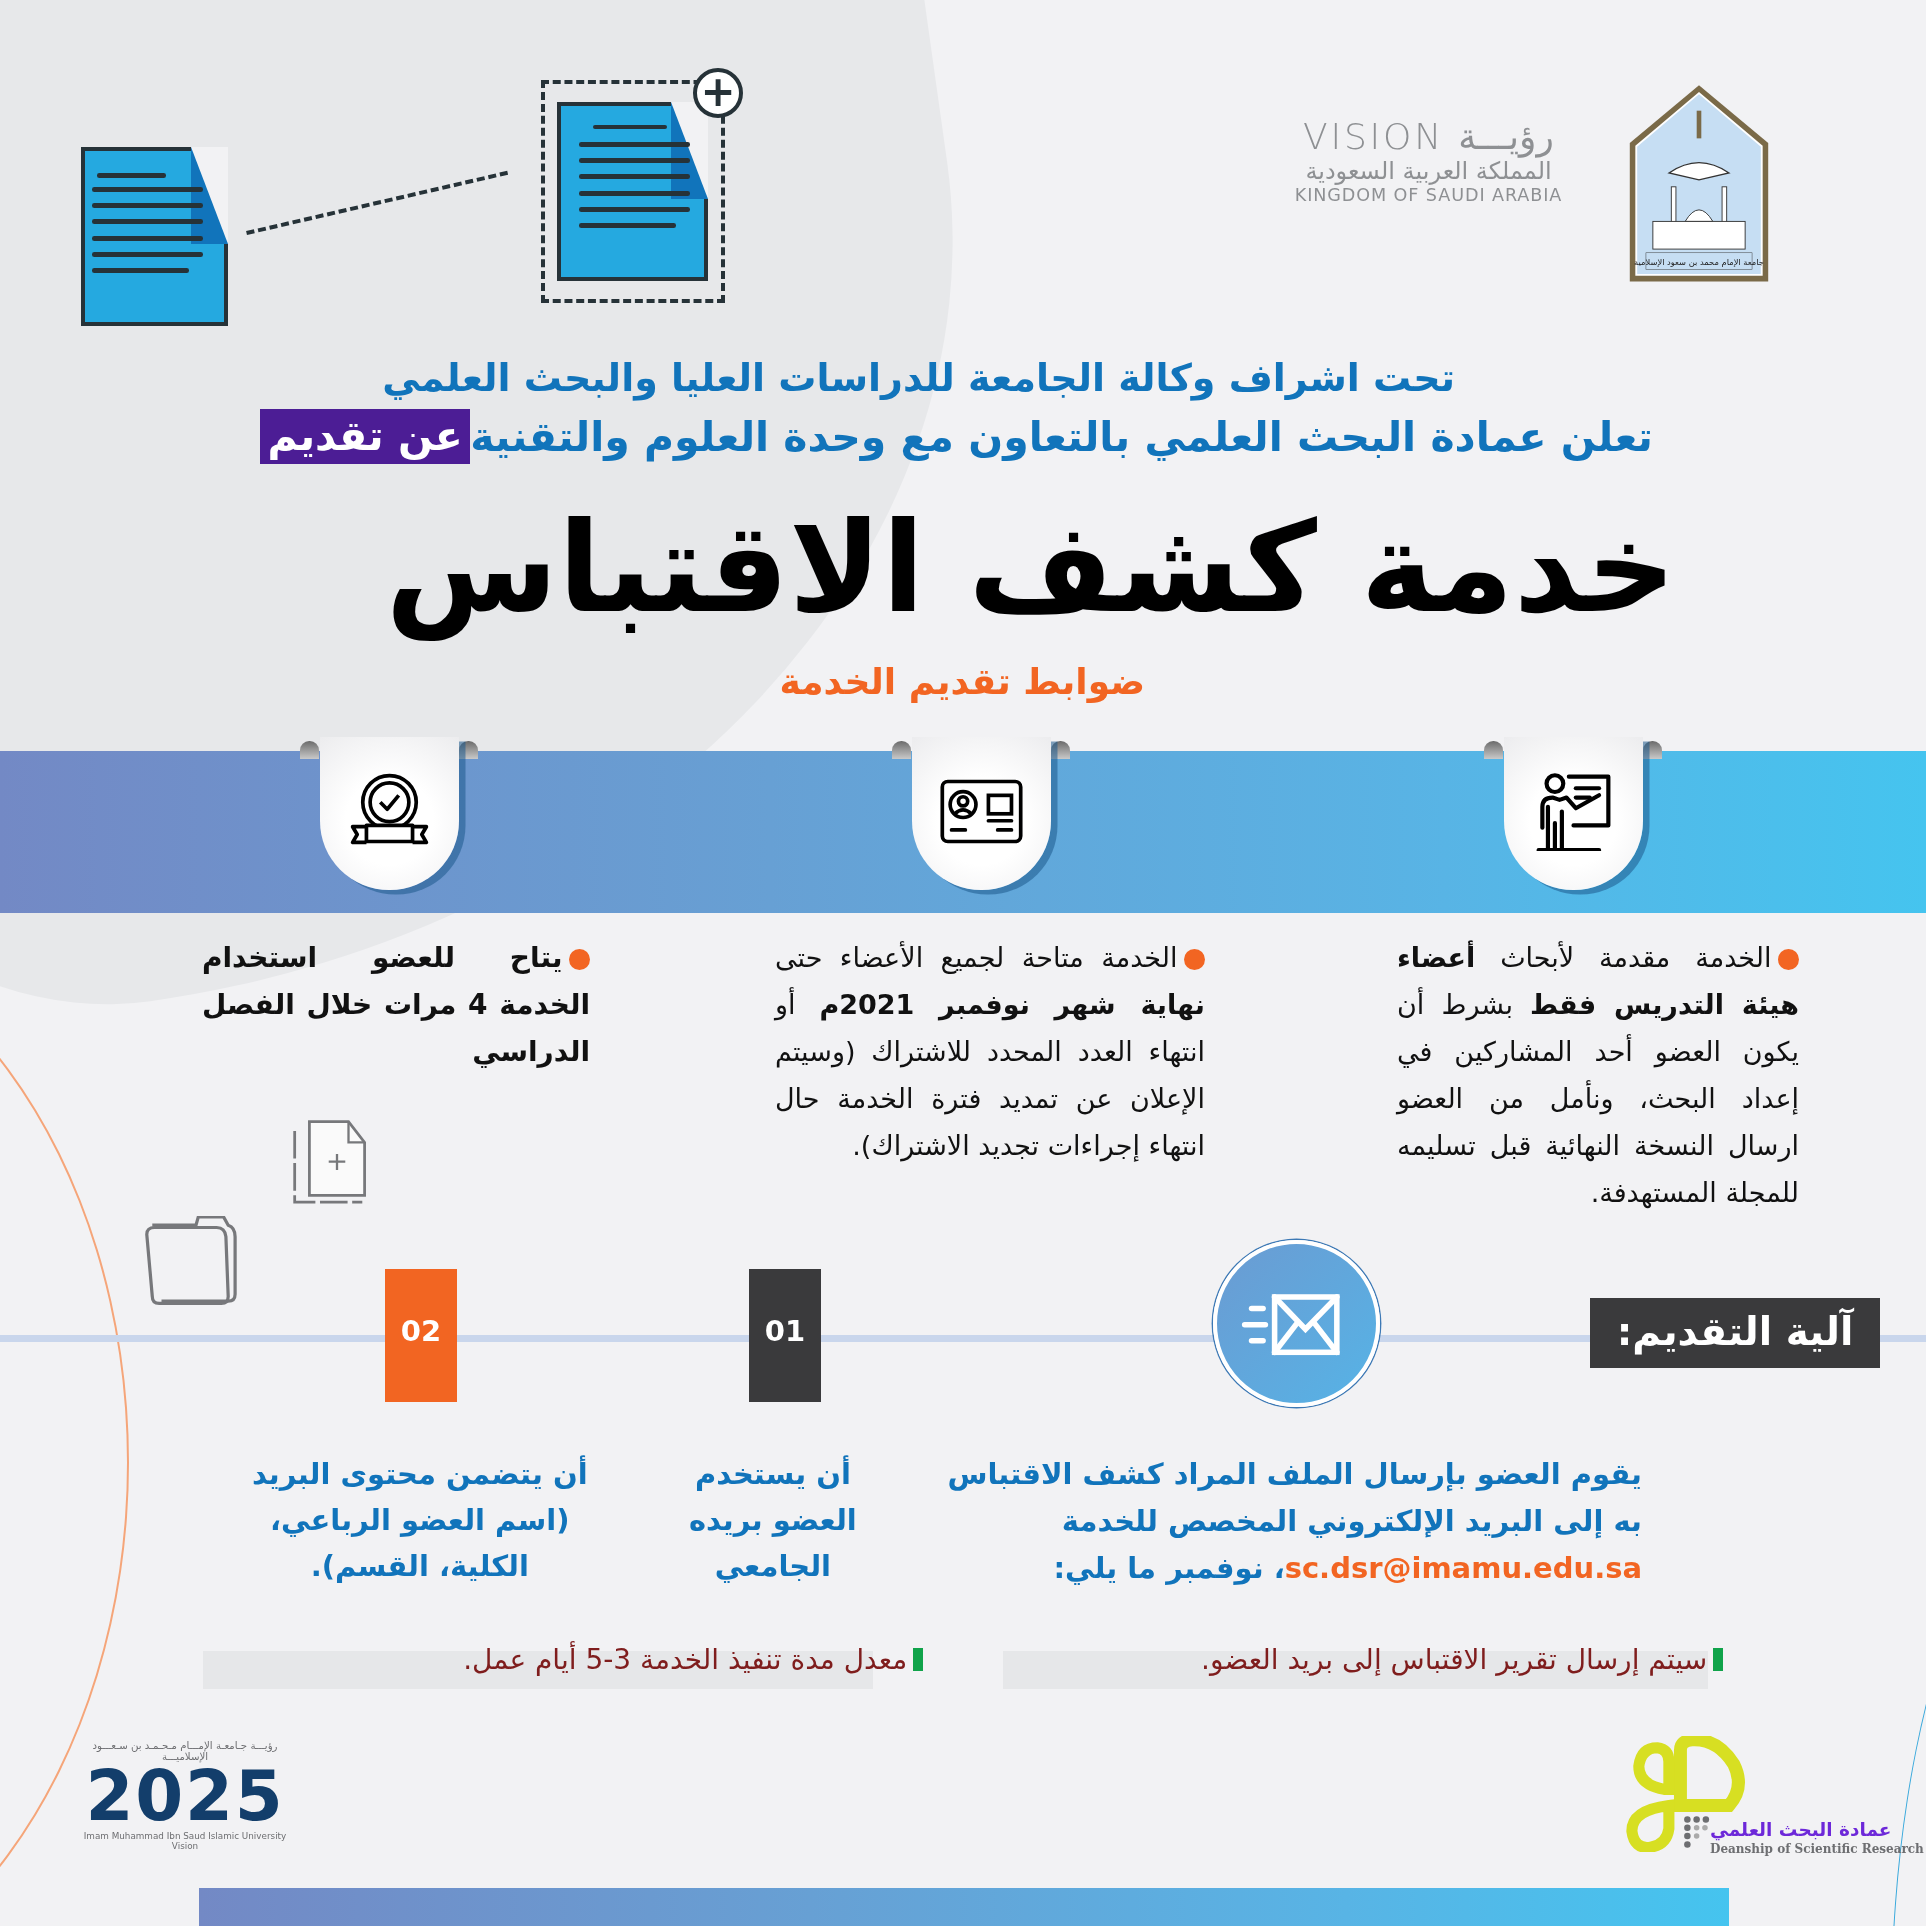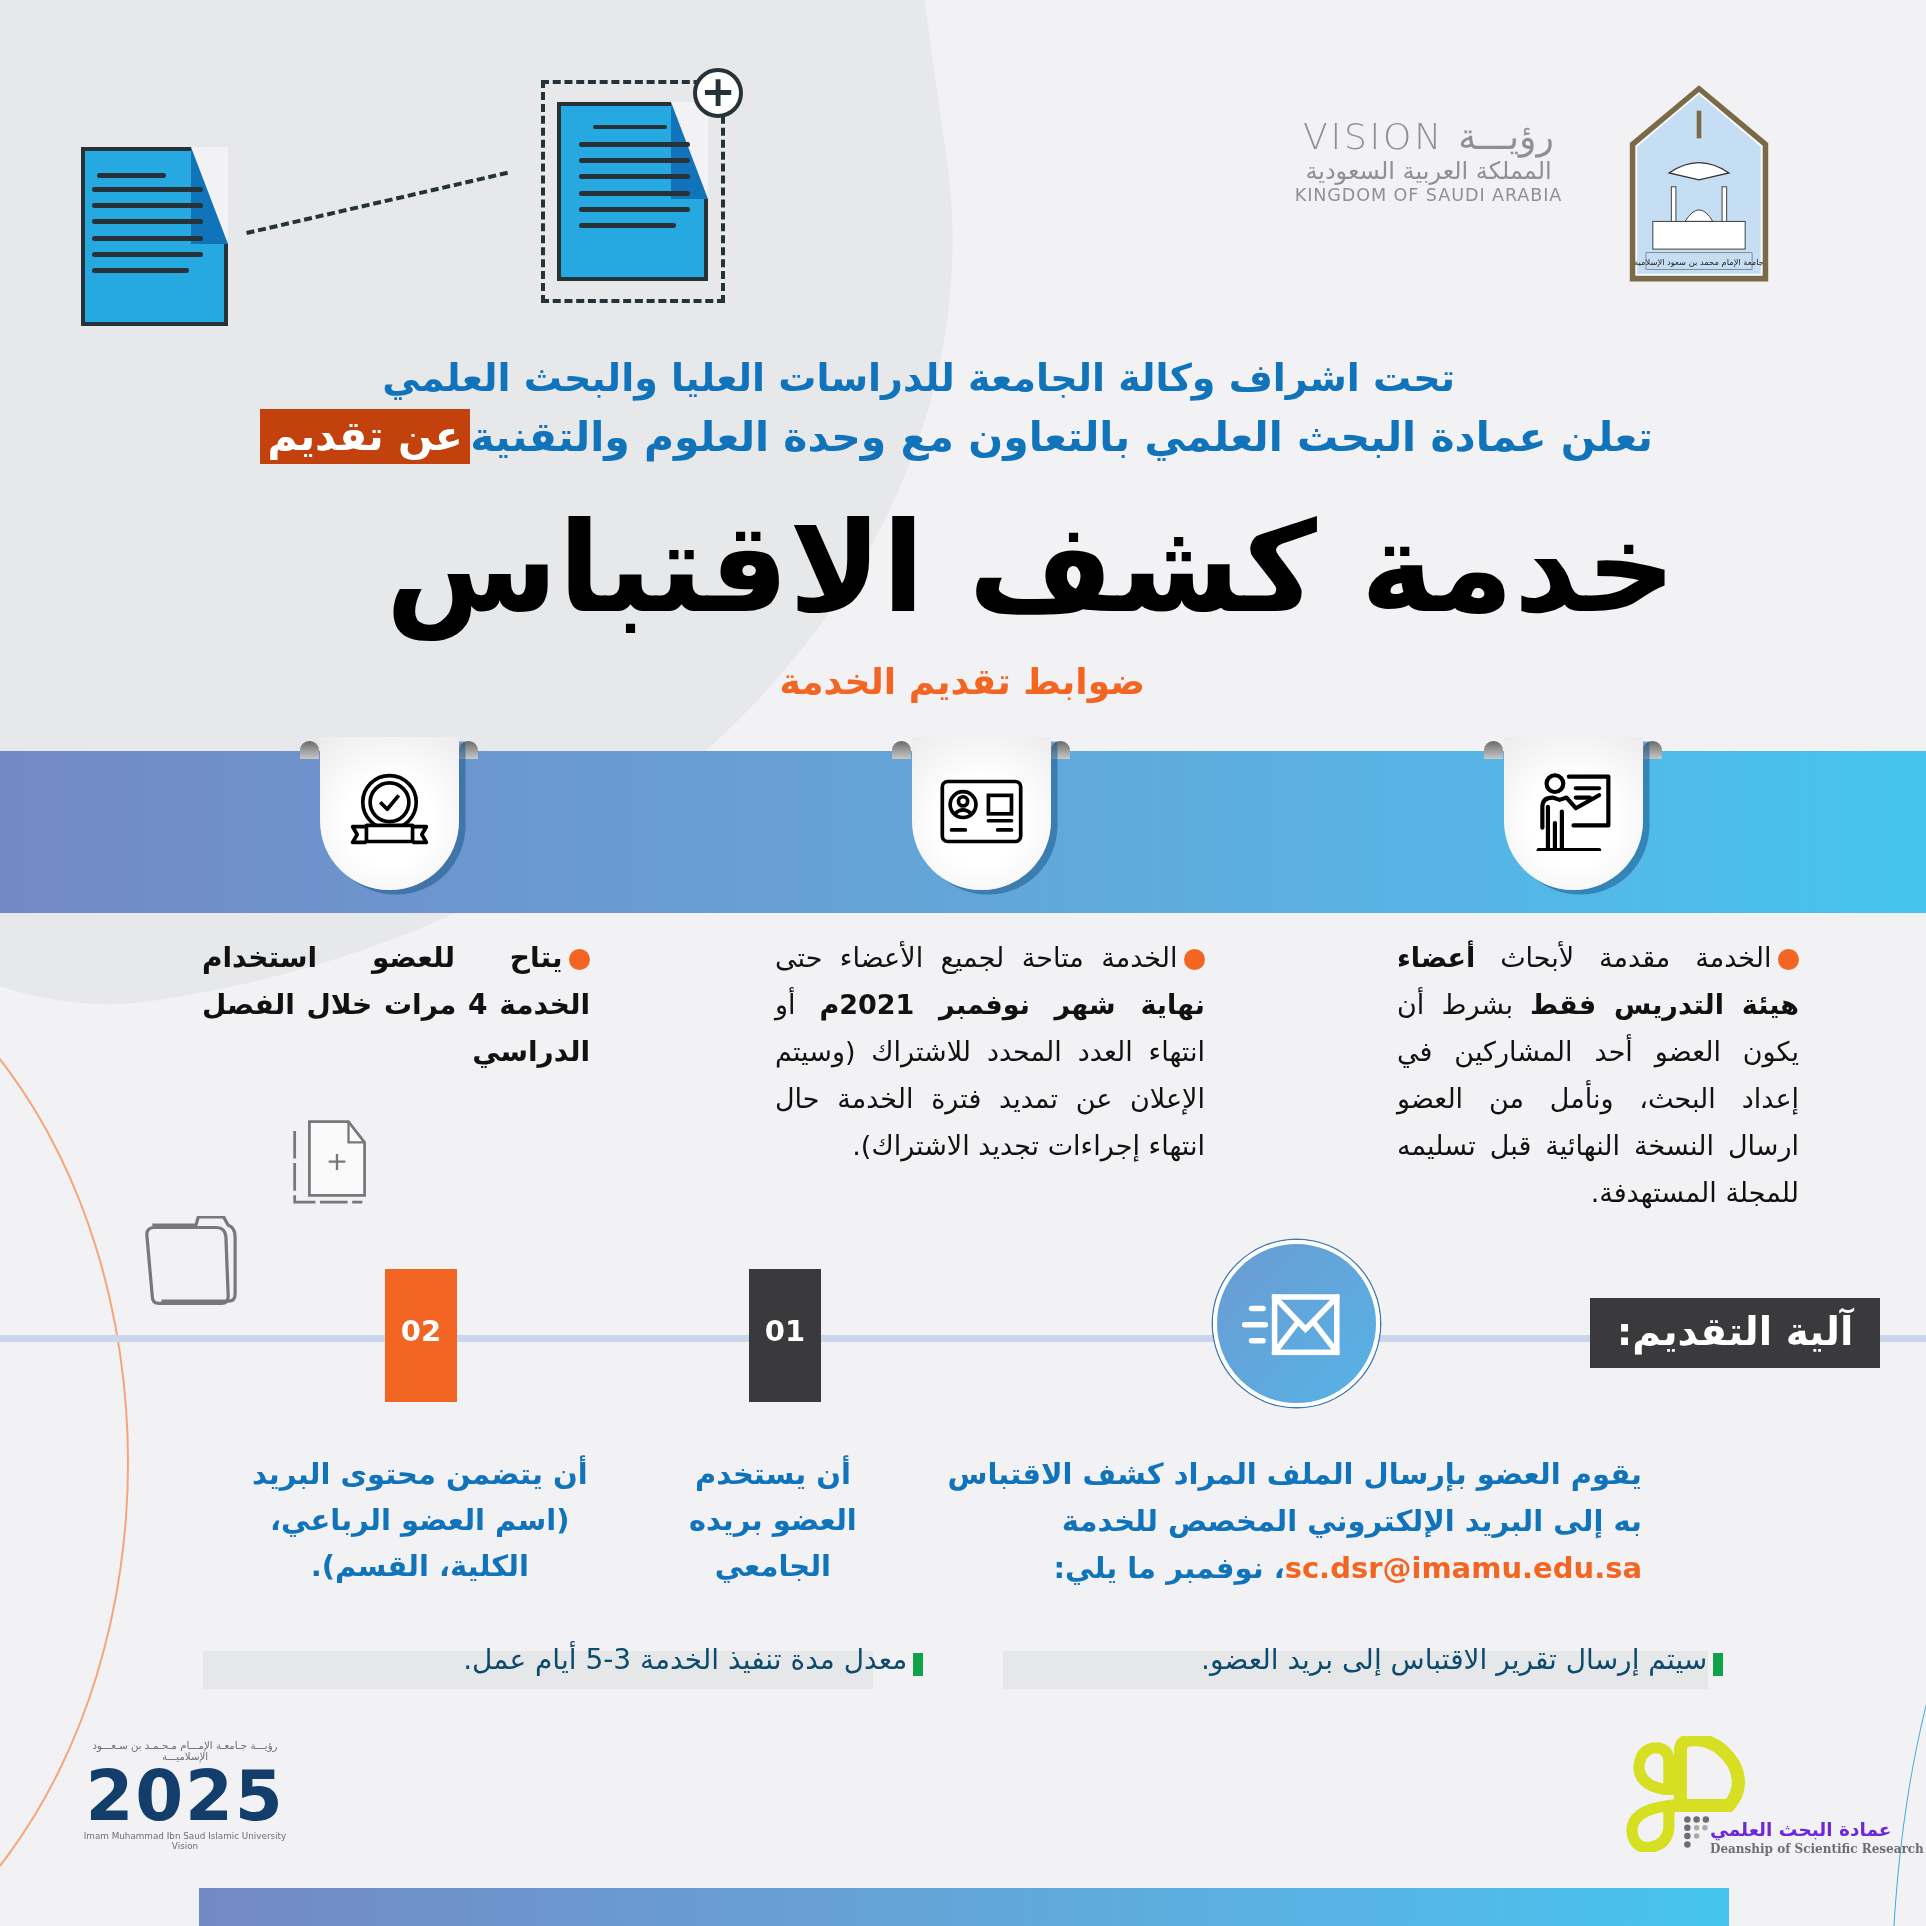--- a/index.html
+++ b/index.html
@@ -38,21 +38,21 @@
   .vision { position:absolute; left:1290px; top:116px; width:277px; height:176px; color:#8e9093; text-align:center; direction:ltr; }
   .vision .v1 { font-size:36px; letter-spacing:2.8px; font-weight:300; }
   .vision .v2 { font-size:97px; font-weight:bold; line-height:92px; letter-spacing:4.6px; }
   .vision .v3 { font-size:24px; direction:rtl; }
   .vision .v4 { font-size:17.6px; letter-spacing:0.9px; }
   .imam-logo { position:absolute; left:1625px; top:83px; width:148px; height:203px; }
 
   
   .line1 { position:absolute; right:471px; top:356px; font-size:38px; font-weight:bold; color:#1174bb; white-space:nowrap; }
   .line2 { position:absolute; right:273px; top:409px; font-size:41px; font-weight:bold; color:#1174bb; white-space:nowrap; display:flex; align-items:center; gap:0; }
-  .badge-green { background:#c2410c; color:#fff; padding:0 7.4px; margin-right:0; height:55px; line-height:55px; display:inline-block; }
+  .badge-green { background:#4c1d95; color:#fff; padding:0 7.4px; margin-right:0; height:55px; line-height:55px; display:inline-block; }
   .big-title { position:absolute; right:250px; top:495px; font-size:125px; font-weight:bold; color:#000; white-space:nowrap; letter-spacing:-1.8px; }
   .sub-orange { position:absolute; right:781px; top:661px; font-size:36px; font-weight:bold; color:#f26522; white-space:nowrap; }
 
   
   .band { position:absolute; left:0; top:751px; width:1926px; height:162px;
     background: linear-gradient(90deg, #7389c5 0%, #67a0d4 40%, #58b4e5 75%, #45c4ef 100%); }
   .tab { position:absolute; top:737px; width:139px; height:166px; }
   .tab .ear { position:absolute; top:3.7px; width:19.4px; height:18.5px; background: linear-gradient(#6b6b6b,#c9c9c9); border-radius:9.2px 9.2px 0 0; }
   .tab .body { position:absolute; left:20.3px; top:0; width:139px; height:153px;
     background: radial-gradient(circle at 50% 55%, #fff 40%, #ececee 100%);
@@ -75,21 +75,21 @@
     background: linear-gradient(135deg,#6b9bd2,#56b3e6); border: 4.6px solid #fff; box-shadow: 0 0 0 1.4px #3d79b5; }
   .apply-box { position:absolute; left:1590px; top:1298px; width:290px; height:70px; background:#3a3a3c; color:#fff;
     font-size:39px; font-weight:bold; text-align:center; line-height:68px; }
 
   .step-text { position:absolute; font-weight:bold; color:#1174bb; text-align:center; white-space:nowrap; }
   .step-main { right:284px; top:1451px; font-size:29px; line-height:47px; text-align:right; }
   .email { color:#f26522; }
 
   
   .note-bg { position:absolute; top:1651px; height:38px; background:#e6e7e9; }
-  .note { position:absolute; top:1643px; font-size:28px; color:#0c4a6e; white-space:nowrap; display:flex; align-items:flex-end; }
+  .note { position:absolute; top:1643px; font-size:28px; color:#7f1d1d; white-space:nowrap; display:flex; align-items:center; }
   .note .sq { display:inline-block; width:10.2px; height:23px; background:#10a34a; margin-left:5.5px; }
 
   
   .logo2025 { position:absolute; left:74px; top:1740px; width:222px; text-align:center; }
   .logo2025 .t1 { font-size:10.2px; color:#6d6e71; }
   .logo2025 .t2 { font-size:69px; font-weight:bold; color:#133e6b; line-height:69px; direction:ltr; letter-spacing:1.8px; }
   .logo2025 .t3 { font-size:8.8px; color:#6d6e71; direction:ltr; }
   .dsr-logo { position:absolute; left:1618px; top:1736px; width:259px; height:116px; }
   .dsr-ar { position:absolute; left:1710px; top:1819px; font-size:18.5px; font-weight:bold; color:#6d28d9; white-space:nowrap; }
   .dsr-en { position:absolute; left:1710px; top:1842px; font-size:12px; font-weight:bold; color:#6d6e71; font-family:"DejaVu Serif", serif; direction:ltr; white-space:nowrap; }

